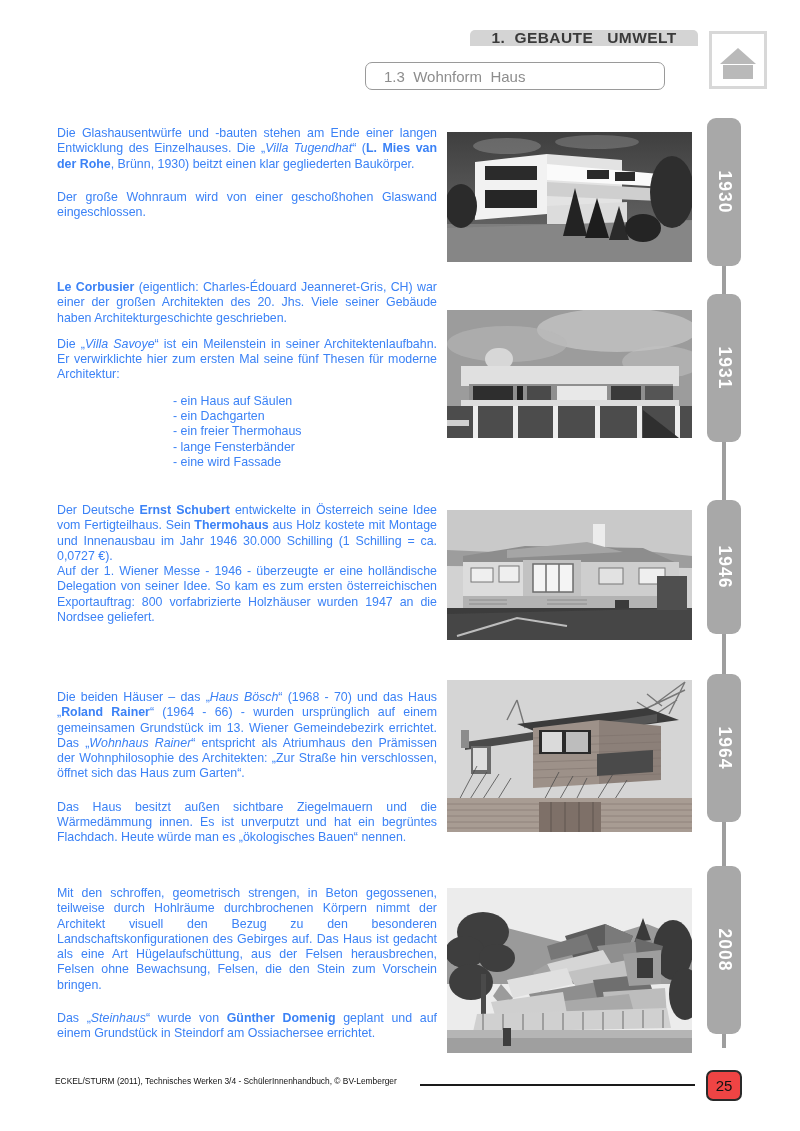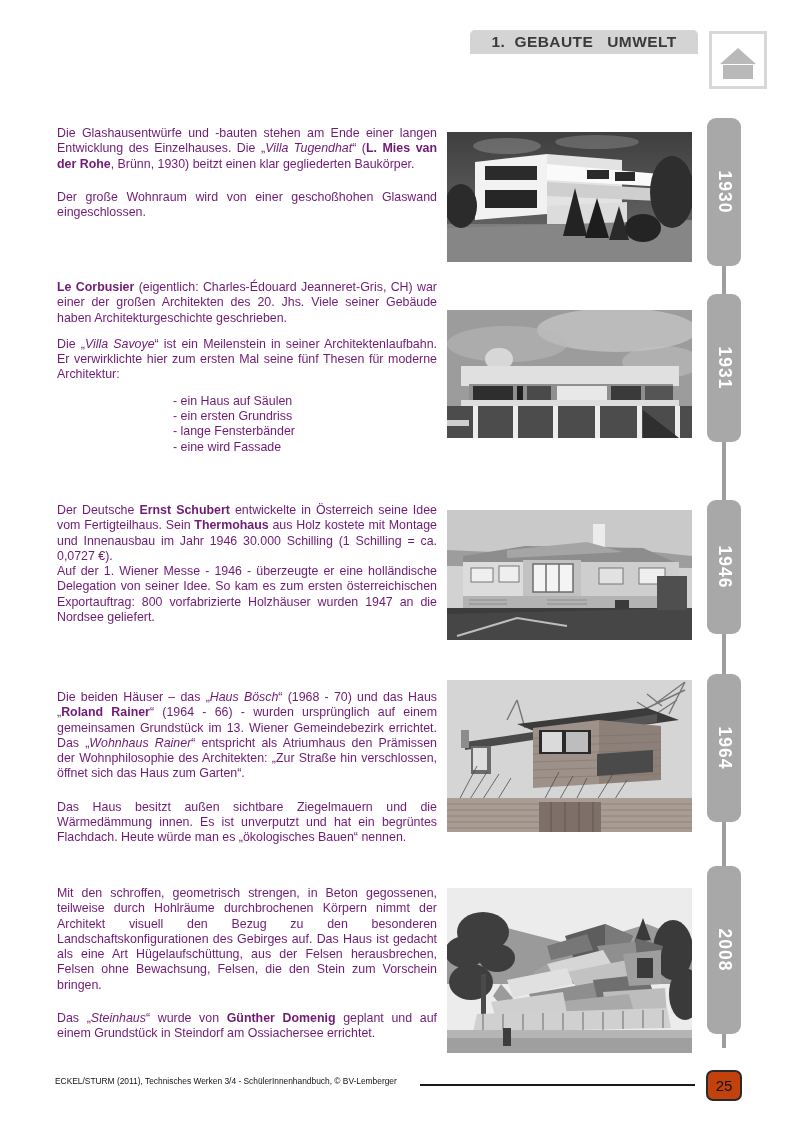--- a/index.html
+++ b/index.html
@@ -21,21 +21,21 @@
     position: absolute;
     top: 0; left: 0;
     width: 800px;
     height: 105px;
   }
   #chapter-band {
     position: absolute;
     left: 470px;
     top: 30px;
     width: 228px;
-    height: 24px;
+    height: 16px;
     background: #d4d4d4;
     border-radius: 5px 5px 0 0;
     display: flex;
     align-items: center;
     justify-content: center;
   }
   #chapter-band .label {
     font-size: 15.5px;
     font-weight: bold;
     letter-spacing: 0.4px;
@@ -88,21 +88,21 @@
     width: 800px;
   }
 
   .text-col {
     position: absolute;
     left: 57px;
     width: 380px;
     font-size: 12.4px;
     line-height: 15.3px;
     text-align: justify;
-    color: #701a75;
+    color: #3b82f6;
   }
   .text-col p {
     margin: 0 0 11px 0;
   }
   .text-col p:last-child { margin-bottom: 0; margin-top: 18px; }
   .text-col b { font-weight: bold; }
   .text-col i { font-style: italic; }
 
   .thesis-list {
     margin: 4px;
@@ -180,21 +180,21 @@
     background: #1a1a1a;
   }
   #page-number {
     position: absolute;
     left: 706px;
     top: 0px;
     width: 36px;
     height: 31px;
     border: 2.2px solid #2a2a2a;
     border-radius: 7px;
-    background: #c2410c;
+    background: #ef4444;
     display: flex;
     align-items: center;
     justify-content: center;
     box-sizing: border-box;
     font-size: 15px;
     color: #111;
   }
 </style>
 </head>
 <body>
@@ -205,20 +205,23 @@
     <span class="label">1.  GEBAUTE   UMWELT</span>
   </div>
 
   <div id="house-logo">
     <svg width="52" height="52" viewBox="0 0 52 52" aria-hidden="true">
       <polygon points="26,14 44,30 8,30" fill="#b9b9b9"></polygon>
       <rect x="11" y="31" width="30" height="14" fill="#b9b9b9"></rect>
     </svg>
   </div>
 
+  <div id="subtitle-box">
+    <span class="label">1.3  Wohnform  Haus</span>
+  </div>
 </div>
 
 <div id="content">
 
   <div class="section" style="top:14px;">
     <div class="text-col" style="top:7px;">
       <p>Die Glashausentwürfe und -bauten stehen am Ende einer langen Entwicklung des Einzelhauses. Die „<i>Villa Tugendhat</i>“ (<b>L. Mies van der Rohe</b>, Brünn, 1930) beitzt einen klar gegliederten Baukörper.</p>
       <p>Der große Wohnraum wird von einer geschoßhohen Glaswand eingeschlossen.</p>
     </div>
     <div class="photo" style="left:447px; top:13px; width:245px; height:130px;">
@@ -255,21 +258,22 @@
       </svg>
     </div>
   </div>
 
   <div class="section" style="top:168px;">
     <div class="text-col" style="top:7px;">
       <p><b>Le Corbusier</b> (eigentlich: Charles-Édouard Jeanneret-Gris, CH) war einer der großen Architekten des 20. Jhs. Viele seiner Gebäude haben Architekturgeschichte geschrieben.</p>
       <p>Die „<i>Villa Savoye</i>“ ist ein Meilenstein in seiner Architektenlaufbahn. Er verwirklichte hier zum ersten Mal seine fünf Thesen für moderne Architektur:</p>
       <ul class="thesis-list">
         <li>- ein Haus auf Säulen</li>
-        <li>- ein ersten Grundriss</li>
+        <li>- ein Dachgarten</li>
+        <li>- ein freier Thermohaus</li>
         <li>- lange Fensterbänder</li>
         <li>- eine wird Fassade</li>
       </ul>
     </div>
     <div class="photo" style="left:447px; top:37px; width:245px; height:128px;">
       <svg width="245" height="128" viewBox="0 0 245 128">
         <rect width="245" height="128" fill="#9c9c9c"></rect>
         <ellipse cx="170" cy="20" rx="80" ry="22" fill="#c9c9c9" opacity=".7"></ellipse>
         <ellipse cx="60" cy="34" rx="60" ry="18" fill="#b8b8b8" opacity=".6"></ellipse>
         <ellipse cx="215" cy="52" rx="40" ry="16" fill="#c4c4c4" opacity=".5"></ellipse>

